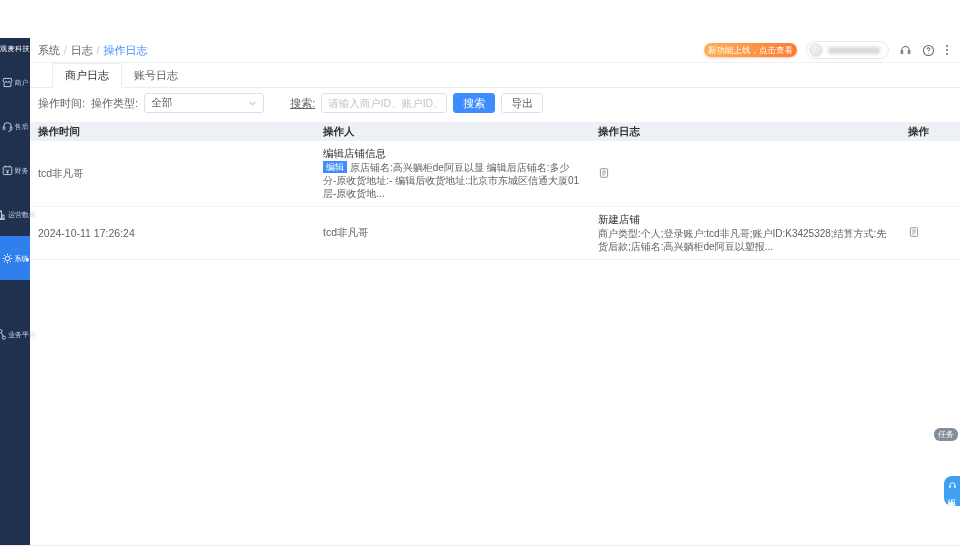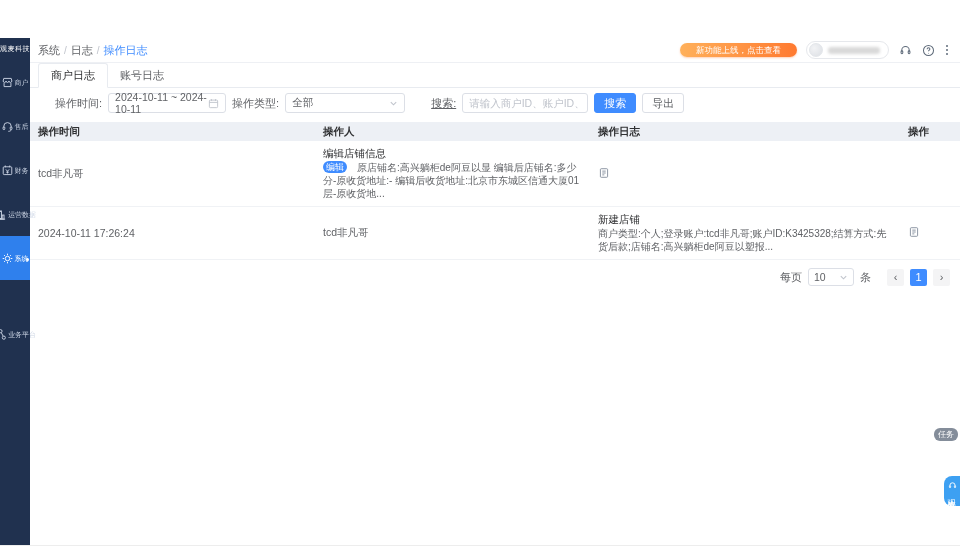--- a/index.html
+++ b/index.html
@@ -20,53 +20,53 @@
   .active-dot{position:absolute;right:1px;top:50%;width:3px;height:3px;border-radius:50%;background:#fff;}
 
   
   .main{flex:1;display:flex;flex-direction:column;min-width:0;background:#fff;}
 
   .topbar{height:24px;display:flex;align-items:center;padding:0 10px 0 8px;border-bottom:1px solid #eef0f4;}
   .breadcrumb{display:flex;align-items:center;gap:4px;font-size:11px;color:#606266;white-space:nowrap;}
   .breadcrumb .sep{color:#c0c4cc;font-size:10px;}
   .breadcrumb .current{color:#3f8cff;}
   .topbar-right{margin-left:auto;display:flex;align-items:center;gap:9px;}
-  .promo-badge{background:linear-gradient(90deg,#ffb05a,#ff7a30);color:#fff;font-size:8.5px;line-height:14px;padding:0 16px;border-radius:8px;white-space:nowrap;cursor:pointer;box-shadow:0 1px 2px rgba(255,122,48,.35);}
+  .promo-badge{background:linear-gradient(90deg,#ffb05a,#ff7a30);color:#fff;font-size:8.5px;line-height:14px;padding:0 4px;border-radius:8px;white-space:nowrap;cursor:pointer;box-shadow:0 1px 2px rgba(255,122,48,.35);}
   .user-pill{display:flex;align-items:center;gap:5px;border:1px solid #e6e8ec;border-radius:9px;height:16px;padding:0 8px 0 2px;background:#fff;cursor:pointer;}
   .avatar{width:12px;height:12px;border-radius:50%;background:radial-gradient(circle at 35% 35%,#f2f3f5,#dcdfe4);border:1px solid #e3e6ea;}
   .blur-name{width:52px;height:7px;border-radius:3px;background:#d9d9d9;filter:blur(1.5px);}
   .hicon{display:flex;align-items:center;justify-content:center;width:14px;height:14px;color:#5f6b7a;cursor:pointer;}
   .hicon svg{stroke:#5f6b7a;}
   .more-dots{display:flex;flex-direction:column;gap:2px;align-items:center;cursor:pointer;padding:0 2px;}
   .more-dots i{width:2px;height:2px;border-radius:50%;background:#5f6b7a;display:block;}
 
-  .tabbar{height:24px;background:#fff;border-bottom:1px solid #e8ebf0;display:flex;align-items:flex-end;padding-left:8px;}
+  .tabbar{height:24px;background:#fff;border-bottom:1px solid #e8ebf0;display:flex;align-items:flex-end;padding-left:22px;}
   .tab{height:23px;line-height:23px;padding:0 12px;font-size:11px;color:#606266;cursor:pointer;background:transparent;}
   .tab.active{background:#fff;border:1px solid #e8ebf0;border-bottom:1px solid #fff;border-radius:3px 3px 0 0;color:#303133;margin-bottom:-1px;}
 
-  .filterbar{display:flex;align-items:center;padding:5px 25px;font-size:11px;color:#606266;gap:6px;}
+  .filterbar{display:flex;align-items:center;padding:5px 8px;font-size:11px;color:#606266;gap:6px;}
   .ctrl{height:20px;box-sizing:border-box;border:1px solid #dcdfe6;border-radius:3px;background:#fff;display:flex;align-items:center;font-size:10.5px;color:#606266;padding:0 6px;cursor:pointer;}
   .date-input{width:118px;justify-content:space-between;}
   .type-select{width:120px;justify-content:space-between;}
   .search-label{margin-left:20px;text-decoration:underline;}
   .search-input{width:126px;height:20px;box-sizing:border-box;border:1px solid #dcdfe6;border-radius:3px;font-size:10.5px;color:#606266;padding:0 6px;outline:none;font-family:inherit;}
   .search-input::placeholder{color:#c0c4cc;}
   .btn{height:20px;box-sizing:border-box;border-radius:3px;font-size:11px;padding:0 9px;display:flex;align-items:center;cursor:pointer;}
   .btn-primary{background:#3f8cff;border:1px solid #3f8cff;color:#fff;margin-left:0;}
   .btn-plain{background:#fff;border:1px solid #dcdfe6;color:#606266;}
 
   
   .table{margin-top:4px;}
   .thead,.trow{display:grid;grid-template-columns:285px 275px 310px 60px;}
   .thead{background:#edf0f5;height:19px;align-items:center;font-size:10.5px;font-weight:700;color:#303133;}
   .th,.td{padding:0 8px;min-width:0;}
   .trow{border-bottom:1px solid #f0f2f5;align-items:center;padding:6px 0;font-size:10.5px;color:#606266;}
   .log-title{font-size:10.5px;color:#303133;line-height:13px;}
   .log-detail{font-size:10px;color:#606266;line-height:13px;margin-top:1px;word-break:break-all;}
-  .log-tag{display:inline-block;background:#3f8cff;color:#fff;font-size:9px;line-height:12px;padding:0 3px;border-radius:6px;margin-right:10px;vertical-align:1px;}
+  .log-tag{display:inline-block;background:#3f8cff;color:#fff;font-size:9px;line-height:12px;padding:0 3px;border-radius:0;margin-right:3px;vertical-align:1px;}
   .log-tag:empty{display:none;}
   .action-icon{display:inline-flex;cursor:pointer;}
 
   
   .pagination{display:flex;align-items:center;justify-content:flex-end;gap:6px;padding:8px 10px 0 0;font-size:11px;color:#606266;}
   .pp-select{width:46px;height:18px;box-sizing:border-box;border:1px solid #dcdfe6;border-radius:3px;display:flex;align-items:center;justify-content:space-between;padding:0 5px;font-size:10.5px;cursor:pointer;}
   .pg-btn{width:17px;height:17px;border-radius:2px;background:#f4f4f5;color:#606266;display:flex;align-items:center;justify-content:center;font-size:11px;cursor:pointer;}
   .pg-btn.page-active{background:#3f8cff;color:#fff;}
   .pg-group{display:flex;align-items:center;gap:6px;margin-left:10px;}
 
@@ -196,29 +196,20 @@
         </div>
       </div>
 
       <div class="tabbar">
         <div class="tab active">商户日志</div>
         <div class="tab">账号日志</div>
       </div>
 
       <div class="filterbar">
         <span>操作时间:</span>
-        <span class="ctrl date-input">
-          <span>2024-10-11 ~ 2024-10-11</span>
-          <span>
-            <svg width="11" height="11" viewBox="0 0 12 12" fill="none" stroke="#c0c4cc" stroke-width="1">
-              <rect x="1.5" y="2.3" width="9" height="8.2" rx="1"></rect>
-              <path d="M3.8 1.2v2M8.2 1.2v2M1.5 4.8h9"></path>
-            </svg>
-          </span>
-        </span>
         <span>操作类型:</span>
         <span class="ctrl type-select">
           <span>全部</span>
           <span>
             <svg width="9" height="9" viewBox="0 0 10 10" fill="none" stroke="#c0c4cc" stroke-width="1.2">
               <path d="M2 3.5 5 6.5 8 3.5"></path>
             </svg>
           </span>
         </span>
         <span class="search-label">搜索:</span>
@@ -266,37 +257,20 @@
             <span class="action-icon">
               <svg width="12" height="12" viewBox="0 0 14 14" fill="none" stroke="#7b8594" stroke-width="1">
                 <rect x="2.8" y="2" width="8.4" height="10" rx="1"></rect>
                 <path d="M5 4.8h4M5 7h4M5 9.2h2.4"></path>
               </svg>
             </span>
           </div>
         </div>
       </div>
 
-      <div class="pagination">
-        <span>每页</span>
-        <span class="pp-select">
-          <span>10</span>
-          <span>
-            <svg width="9" height="9" viewBox="0 0 10 10" fill="none" stroke="#c0c4cc" stroke-width="1.2">
-              <path d="M2 3.5 5 6.5 8 3.5"></path>
-            </svg>
-          </span>
-        </span>
-        <span>条</span>
-        <span class="pg-group">
-          <span class="pg-btn">‹</span>
-          <span class="pg-btn page-active">1</span>
-          <span class="pg-btn">›</span>
-        </span>
-      </div>
 
     </div>
   </div>
 
   <div class="task-tab">任务</div>
   <div class="service-tab">
     <span>
       <svg width="9" height="9" viewBox="0 0 14 14" fill="none" stroke="#fff" stroke-width="1.4">
         <path d="M3 8.2V6.8a4 4 0 0 1 8 0v1.4"></path>
         <rect x="2.2" y="7.4" width="1.9" height="3" rx=".9"></rect>

